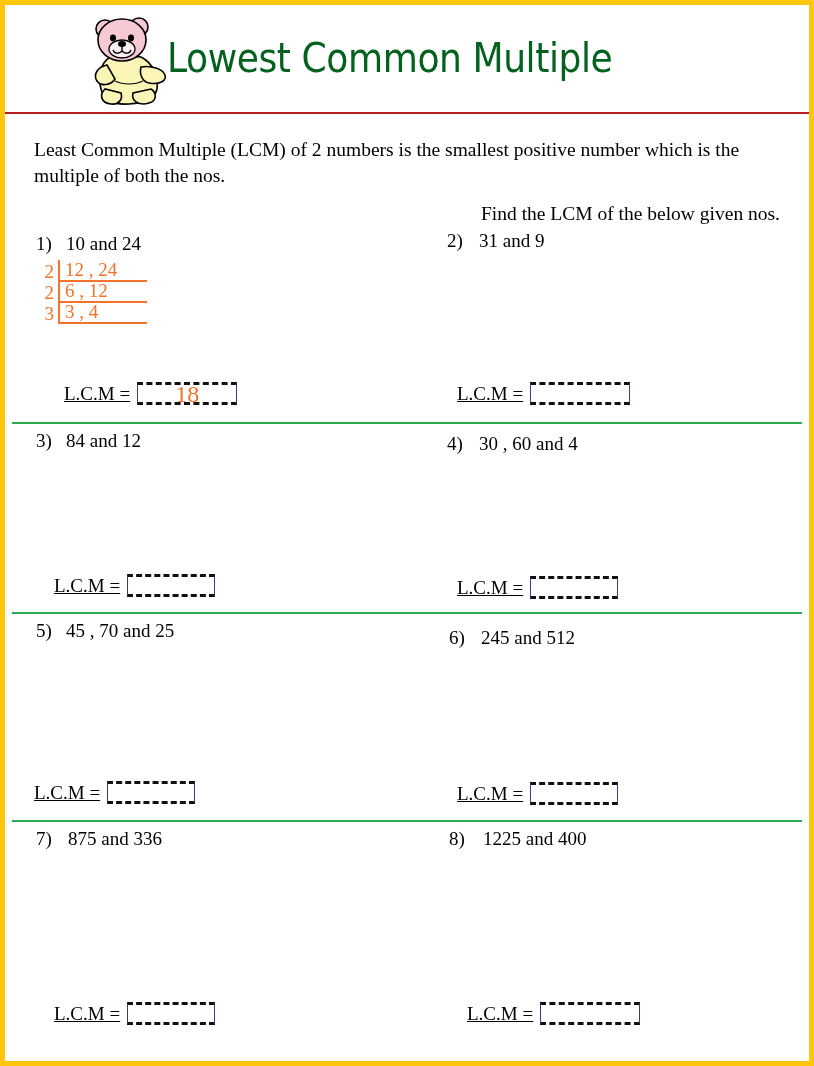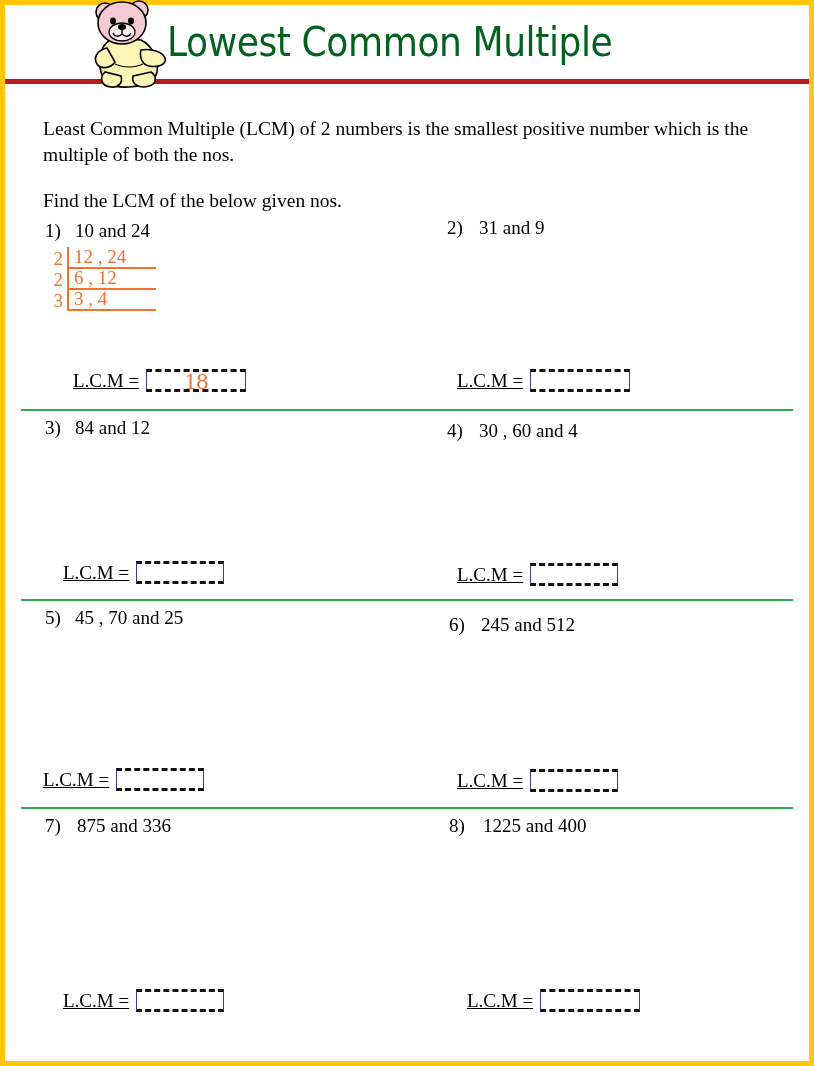--- a/index.html
+++ b/index.html
@@ -22,22 +22,22 @@
     width: 814px;
     height: 1066px;
     border: 5px solid #ffc60b;
     background: #ffffff;
   }
 
   
   .header {
     position: relative;
     box-sizing: border-box;
-    height: 79px;
-    border-bottom: 5px solid #b91c1c;
+    height: 109px;
+    border-bottom: 2px solid #b91c1c;
     display: flex;
     align-items: center;
     justify-content: center;
   }
   .header-inner {
     display: flex;
     align-items: center;
     gap: 0px;
     transform: translateX(-28px);
   }
@@ -62,33 +62,33 @@
     transform: scaleX(0.88);
     transform-origin: left center;
     line-height: 1;
   }
 
   
   .sheet {
     position: relative;
     box-sizing: border-box;
     height: 944px;
-    padding: 16px;
+    padding: 7px;
   }
 
   .intro {
     padding: 16px 22px 0 22px;
   }
   .intro p {
     margin: 0;
     font-size: 19.5px;
     line-height: 1.34;
   }
   .intro .lead { max-width: 760px; }
-  .intro .find { margin-top: 20px; }
+  .intro .find { margin-top: 12px; text-align: right; }
 
   
   .band {
     position: relative;
     border-top: 2px solid #2eaa4f;
     box-sizing: border-box;
   }
   .band.first { border-top: none; }
   .band-inner {
     position: relative;

